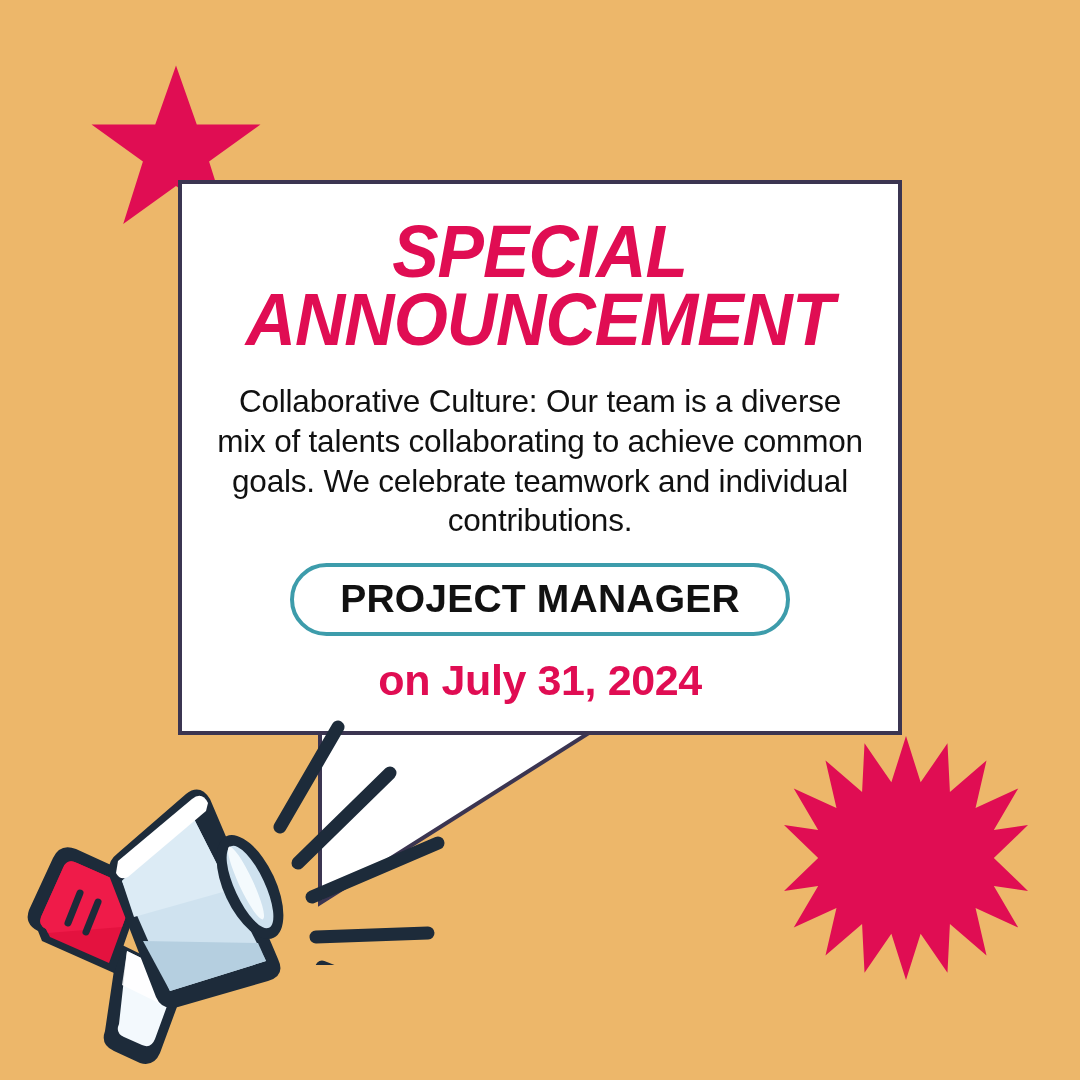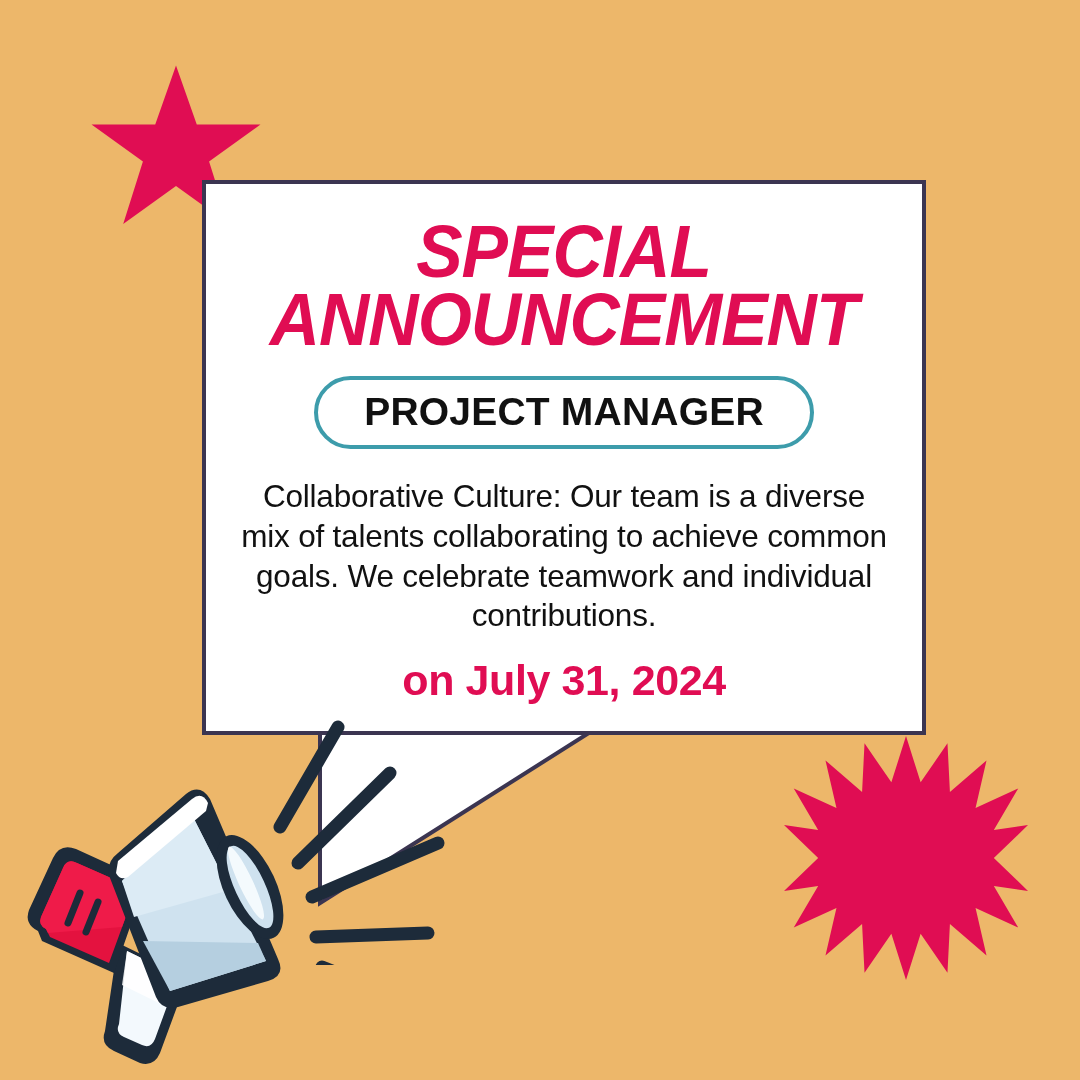--- a/index.html
+++ b/index.html
@@ -52,21 +52,20 @@
     width: 724px;
     height: 555px;
     background: #ffffff;
     border: 4px solid #3b3551;
     box-sizing: border-box;
     z-index: 4;
     display: flex;
     flex-direction: column;
     align-items: center;
     padding: 26px 24px 0 24px;
-    margin-left: 24px;
   }
 
   #headline {
     color: #e00d53;
     font-weight: 900;
     font-style: italic;
     font-size: 74px;
     line-height: 0.92;
     letter-spacing: -1px;
     text-align: center;
@@ -147,22 +146,22 @@
   </svg>
 
   <svg id="bubble-wrap" viewBox="0 0 1080 1080" aria-hidden="true">
     <polygon points="320,731 320,903 592,731" fill="#ffffff" stroke="#3b3551" stroke-width="4" stroke-linejoin="miter"></polygon>
     <rect x="322" y="725" width="268" height="10" fill="#ffffff"></rect>
   </svg>
 
   <div id="card">
     <div id="headline">SPECIAL
 ANNOUNCEMENT</div>
+    <div id="body-text">Collaborative Culture: Our team is a diverse mix of talents collaborating to achieve common goals. We celebrate teamwork and individual contributions.</div>
     <div id="role-pill">PROJECT MANAGER</div>
-    <div id="body-text">Collaborative Culture: Our team is a diverse mix of talents collaborating to achieve common goals. We celebrate teamwork and individual contributions.</div>
     <div id="date-text">on July 31, 2024</div>
   </div>
 
   <svg id="sound-lines" viewBox="0 0 230 250" aria-hidden="true">
     <g stroke="#1d2b3a" stroke-width="13" stroke-linecap="round" fill="none">
       <line x1="30" y1="112" x2="88" y2="12"></line>
       <line x1="48" y1="148" x2="140" y2="58"></line>
       <line x1="62" y1="182" x2="188" y2="128"></line>
       <line x1="66" y1="222" x2="178" y2="218"></line>
       <line x1="72" y1="252" x2="172" y2="292"></line>

